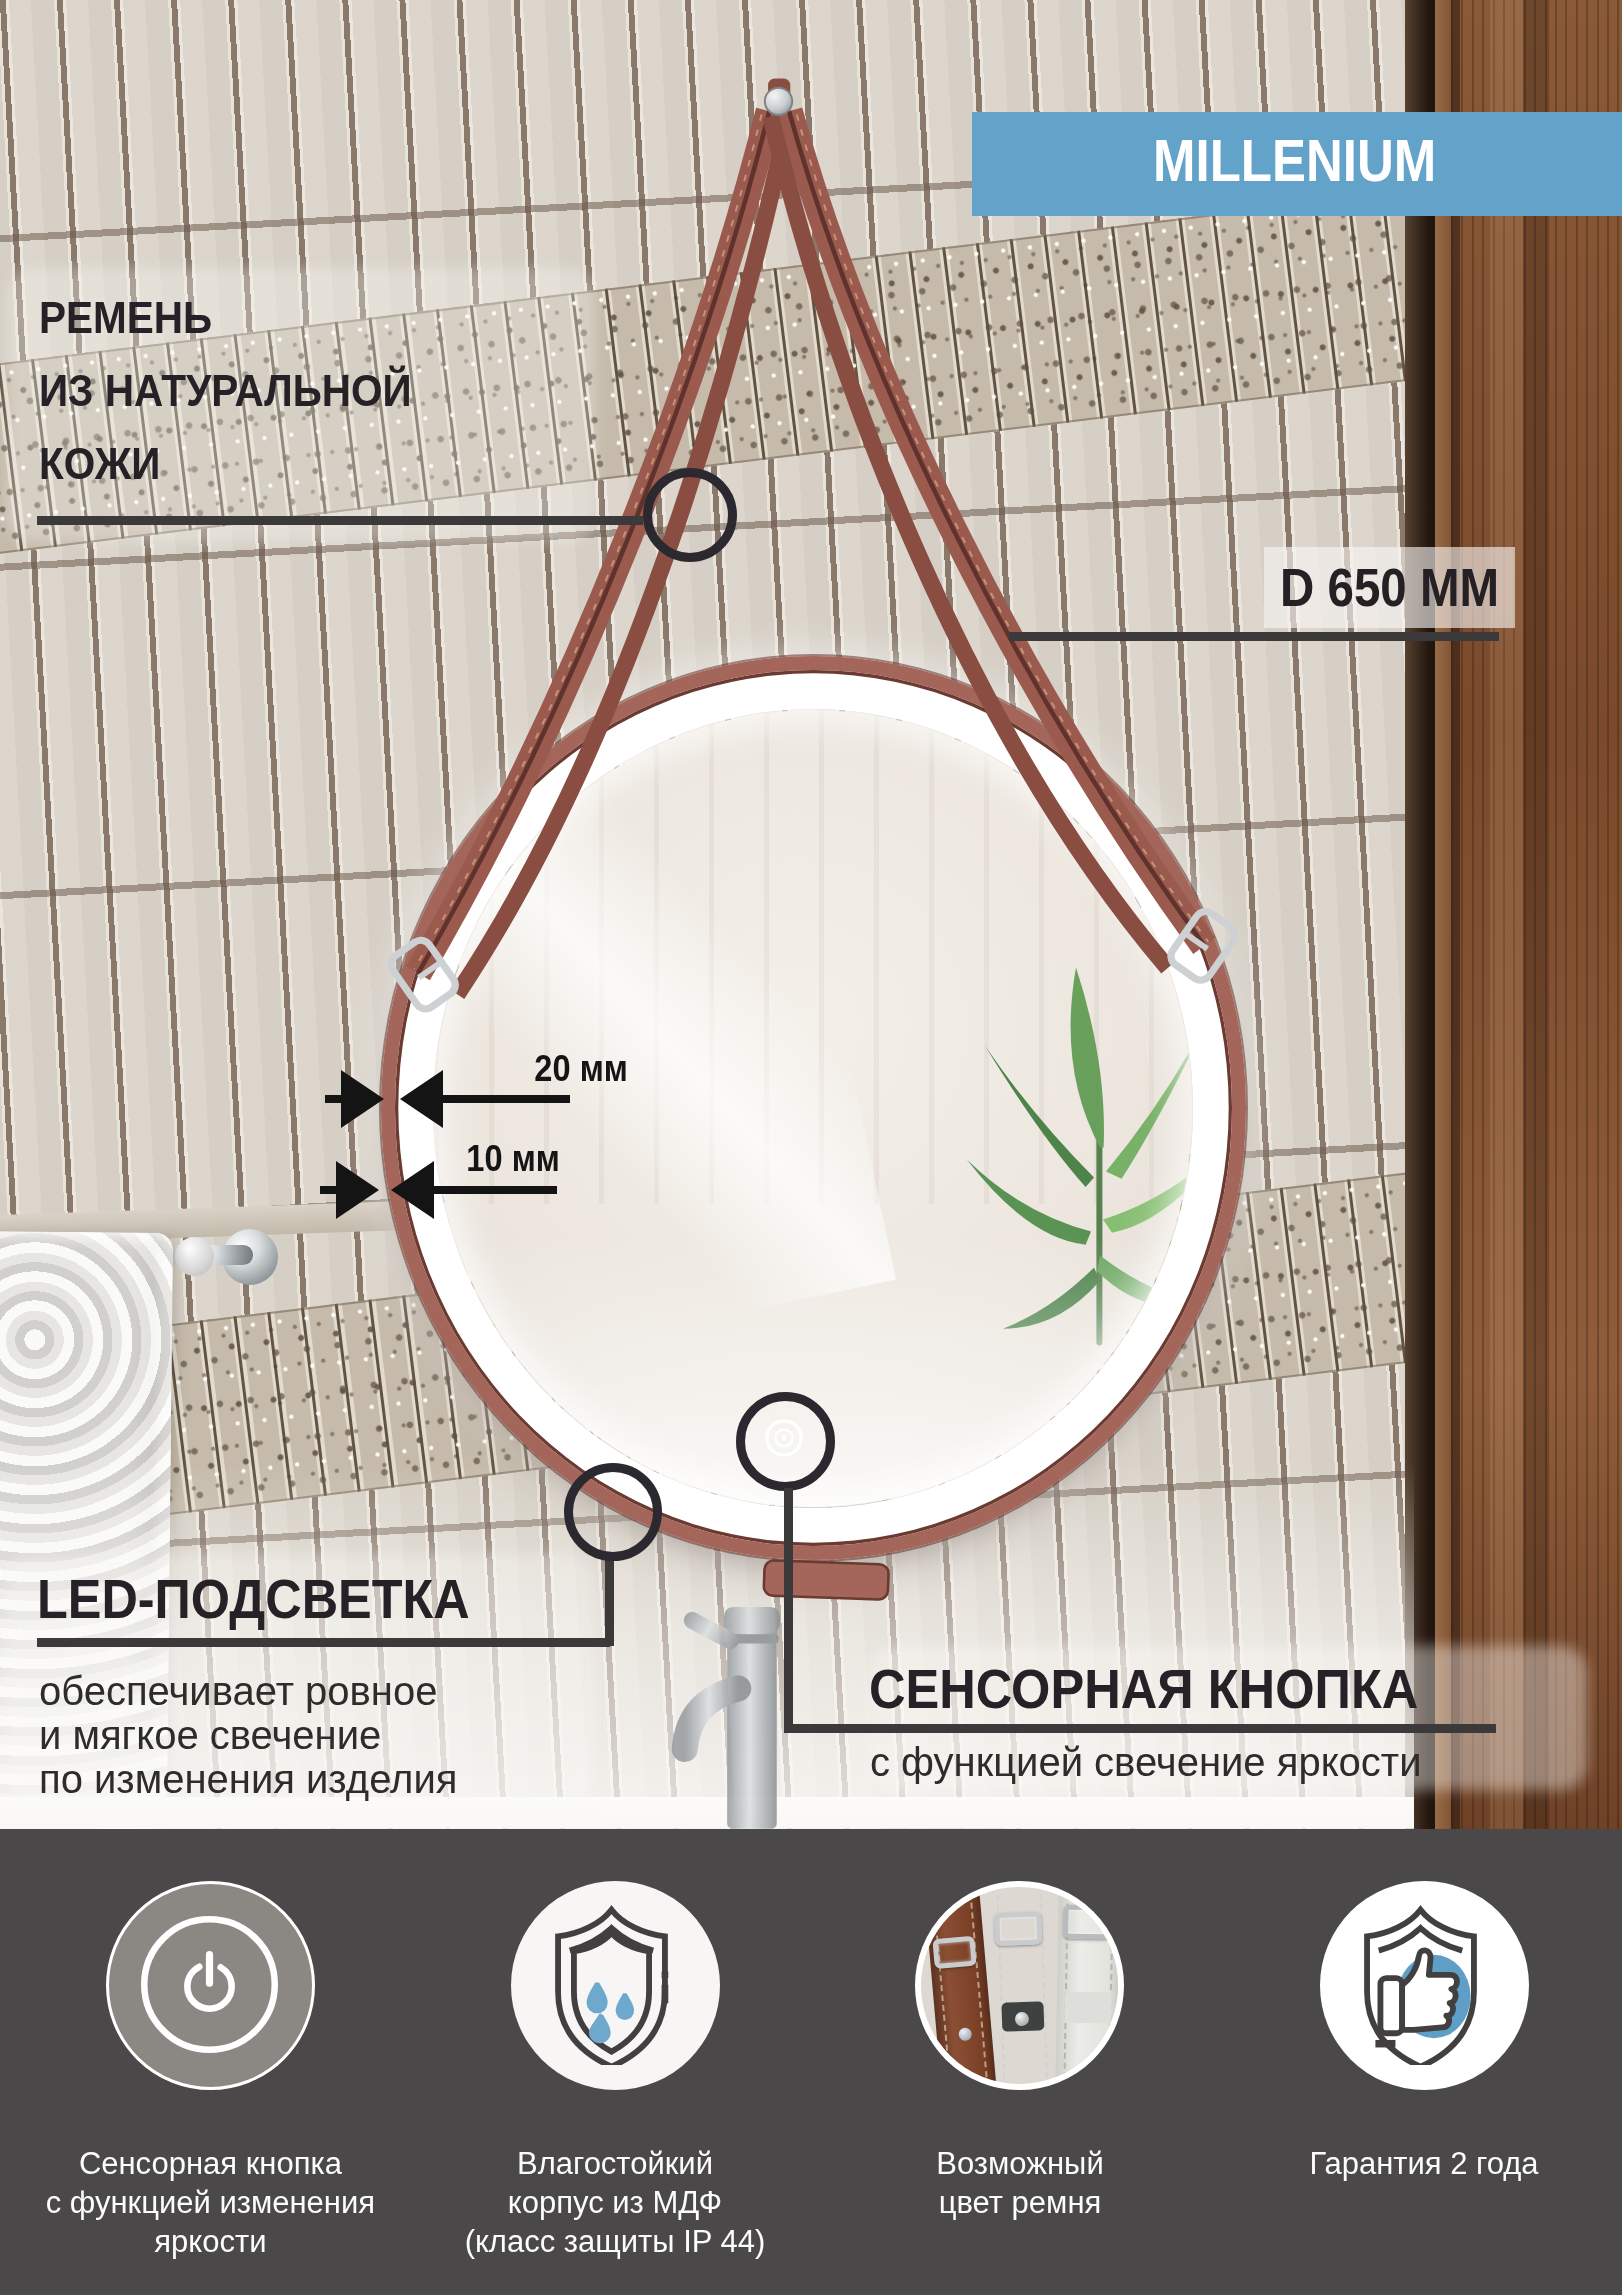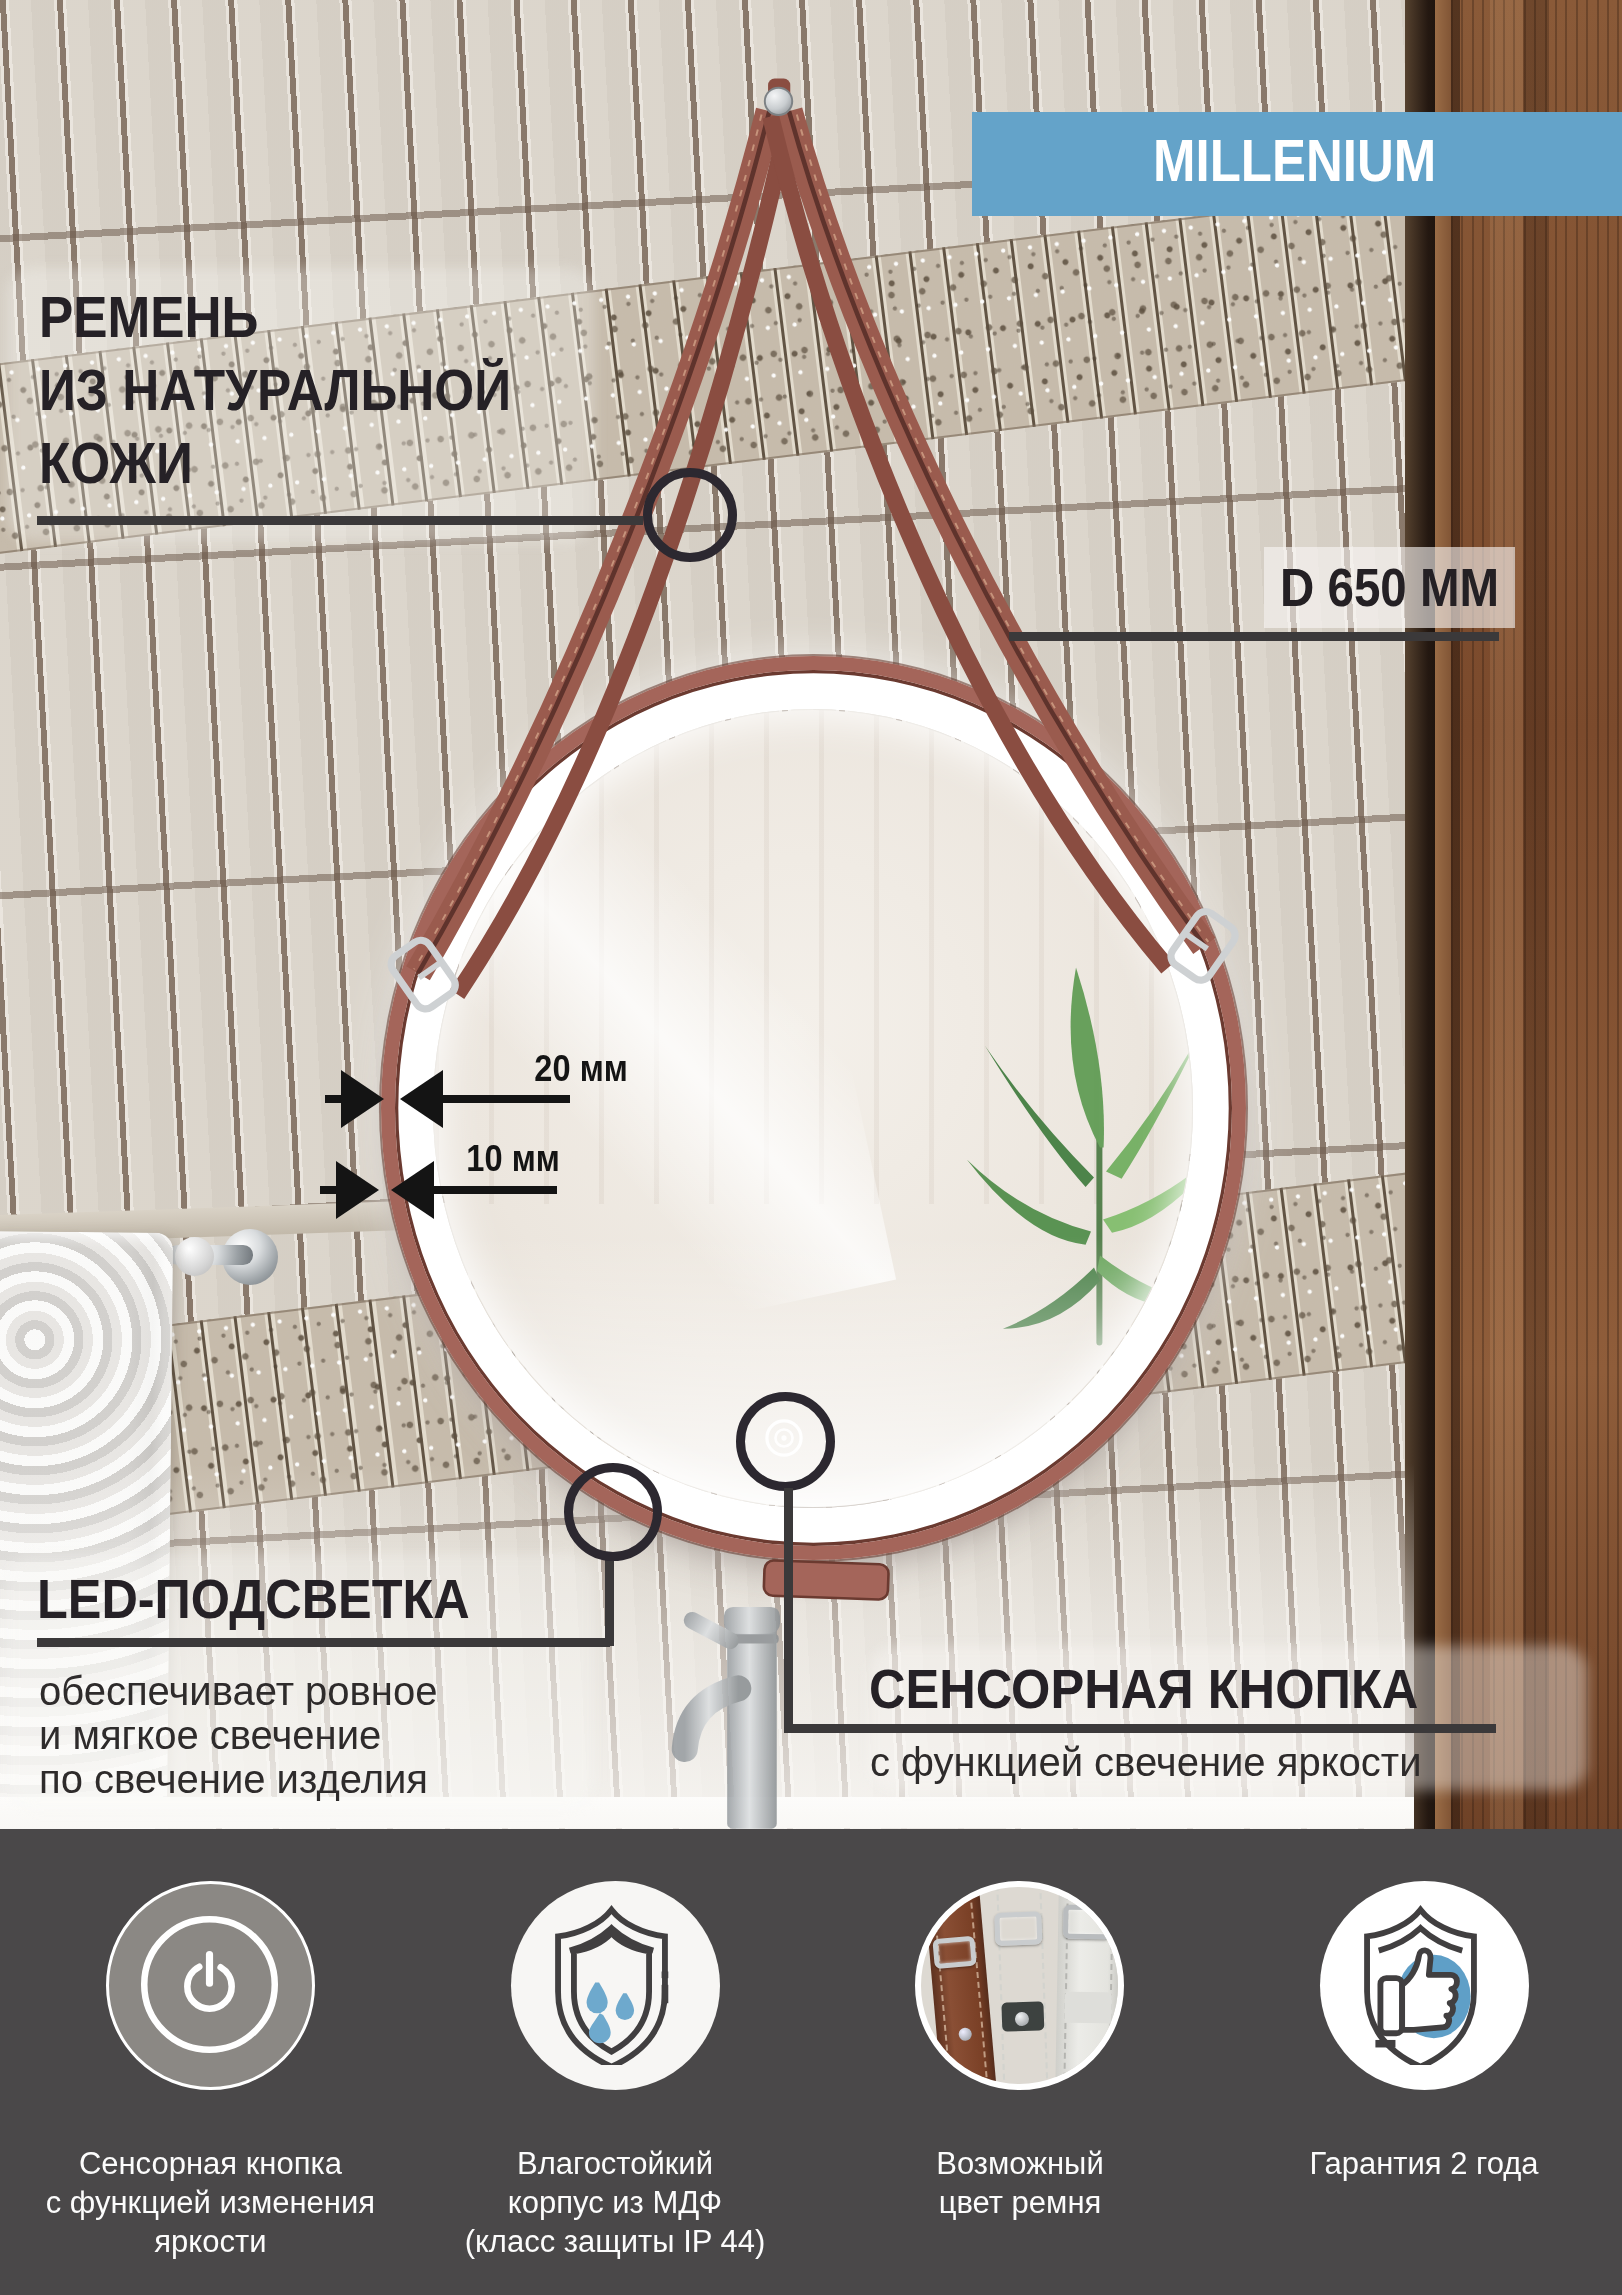--- a/index.html
+++ b/index.html
@@ -69,21 +69,21 @@
   .rim{border-radius:50%;border:14.4px solid #a4655a;
     box-shadow:inset 0 0 0 3.3px #6b3a30, 0 0 0 2px rgba(96,52,42,.55), 0 19.6px 39px -15.7px rgba(75,55,45,.5);}
 
   
   .cl-line{background:#3b393a;}
   .cl-circle{border:9.1px solid #2c2830;border-radius:50%;background:transparent;}
   .dim-line{background:#141414;}
   .arr-r{width:0;height:0;border-top:29px solid transparent;border-bottom:29px solid transparent;border-left:43px solid #141414;}
   .arr-l{width:0;height:0;border-top:29px solid transparent;border-bottom:29px solid transparent;border-right:43px solid #141414;}
 
-  .h-big{font-weight:700;color:#252126;line-height:73px;font-size:57px;letter-spacing:0;}
+  .h-big{font-weight:700;color:#252126;line-height:73px;font-size:45px;letter-spacing:0;}
   .cond{display:inline-block;transform:scaleX(.9);transform-origin:left top;white-space:nowrap;}
   .cond-c{display:inline-block;transform:scaleX(.88);transform-origin:center top;white-space:nowrap;}
   .sub{font-weight:400;color:#2e2b2b;font-size:40px;line-height:44px;}
   .dimtxt{font-weight:700;color:#141414;font-size:37px;}
   .veil{background:rgba(250,248,245,.32);filter:blur(6.5px);border-radius:26px;}
 
   .badge{background:#64a3c9;}
   .badge-txt{color:#ffffff;font-weight:700;font-size:60px;margin-left:44px;}
 
   
@@ -236,21 +236,21 @@
 
   <div class="abs" style="left:37px;top:1566px;font-weight:700;font-size:56px;color:#252126;">
     <span class="cond">LED-ПОДСВЕТКА</span>
   </div>
   <div class="abs cl-line" style="left:37px;top:1638px;width:573px;height:8.5px;"></div>
   <div class="abs cl-line" style="left:605px;top:1554px;width:8.5px;height:92px;"></div>
   <div class="abs cl-circle" style="left:564px;top:1463px;width:98px;height:98px;"></div>
   <div class="abs sub" style="left:39px;top:1669px;">
     <div>обеспечивает ровное</div>
     <div>и мягкое свечение</div>
-    <div>по свечение изделия</div>
+    <div>по изменения изделия</div>
   </div>
 
   <div class="abs cl-circle" style="left:736px;top:1392px;width:99px;height:99px;"></div>
   <div class="abs cl-line" style="left:784px;top:1488px;width:8.5px;height:245px;"></div>
   <div class="abs cl-line" style="left:784px;top:1724px;width:712px;height:8.5px;"></div>
   <div class="abs" style="left:869px;top:1657px;font-weight:700;font-size:55px;color:#252126;">
     <span class="cond" style="transform:scaleX(.92);">СЕНСОРНАЯ КНОПКА</span>
   </div>
   <div class="abs sub" style="left:870px;top:1740px;">
     <div>с функцией свечение яркости</div>

